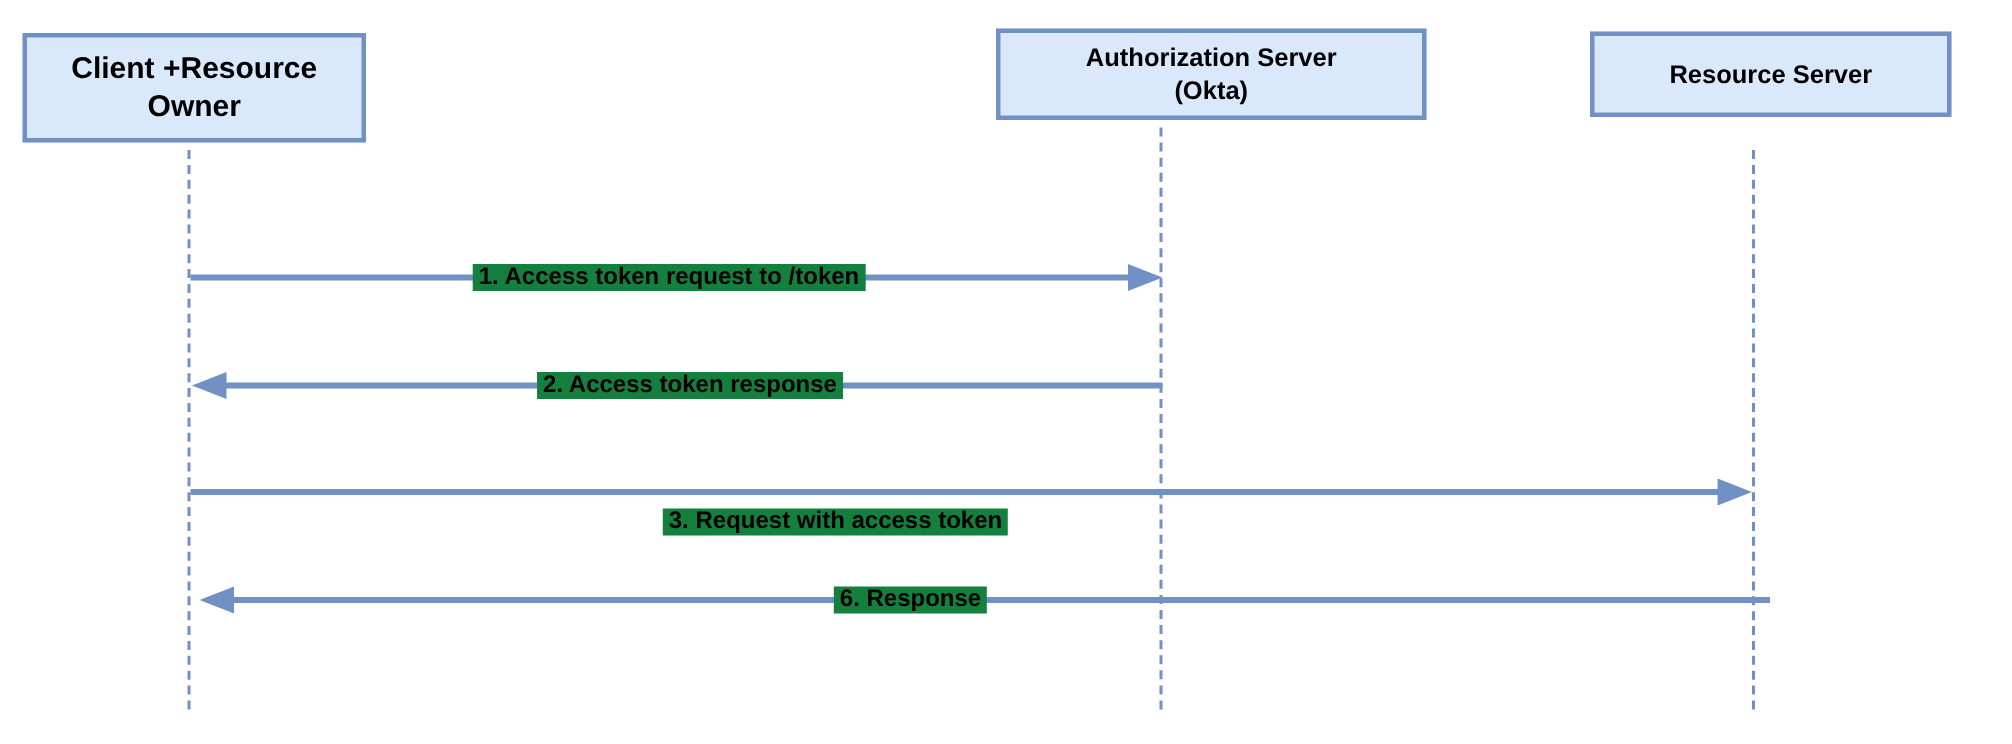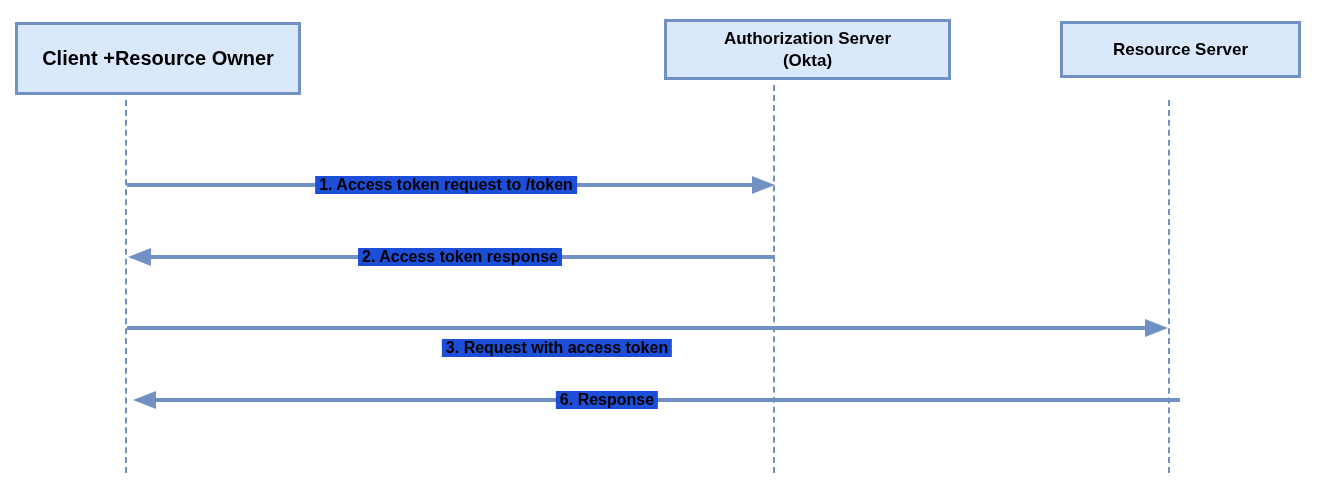--- a/index.html
+++ b/index.html
@@ -24,21 +24,21 @@
     align-items: center;
     justify-content: center;
     text-align: center;
   }
   .actor-label {
     font-weight: bold;
     color: #000000;
     white-space: pre-line;
     line-height: 1.25;
   }
-  .box-client   { left: 15px;   top: 22px; width: 286px; height: 73px; }
+  .box-client   { left: 15px;   top: 22px; width: 229px; height: 73px; }
   .box-client .actor-label { font-size: 20px; }
   .box-auth     { left: 664px;  top: 19px; width: 287px; height: 61px; }
   .box-auth .actor-label { font-size: 17px; }
   .box-resource { left: 1060px; top: 21px; width: 241px; height: 57px; }
   .box-resource .actor-label { font-size: 17px; text-align: center; }
 
   .lifeline {
     position: absolute;
     width: 0;
     border-left: 2px dashed #7191c4;
@@ -63,21 +63,21 @@
     border-left: 23px solid #7191c4;
   }
   .arrowhead.left {
     border-top: 9px solid transparent;
     border-bottom: 9px solid transparent;
     border-right: 23px solid #7191c4;
   }
   .msg-label {
     position: absolute;
     transform: translate(-50%, -50%);
-    background: #1d4ed8;
+    background: #15803d;
     padding: 0 4px;
     font-size: 16px;
     font-weight: bold;
     color: #000000;
     white-space: nowrap;
   }
 
   
   .m1-line { left: 127px; top: 183px; width: 628px; }
   .m1-head { left: 752px; top: 176px; }

